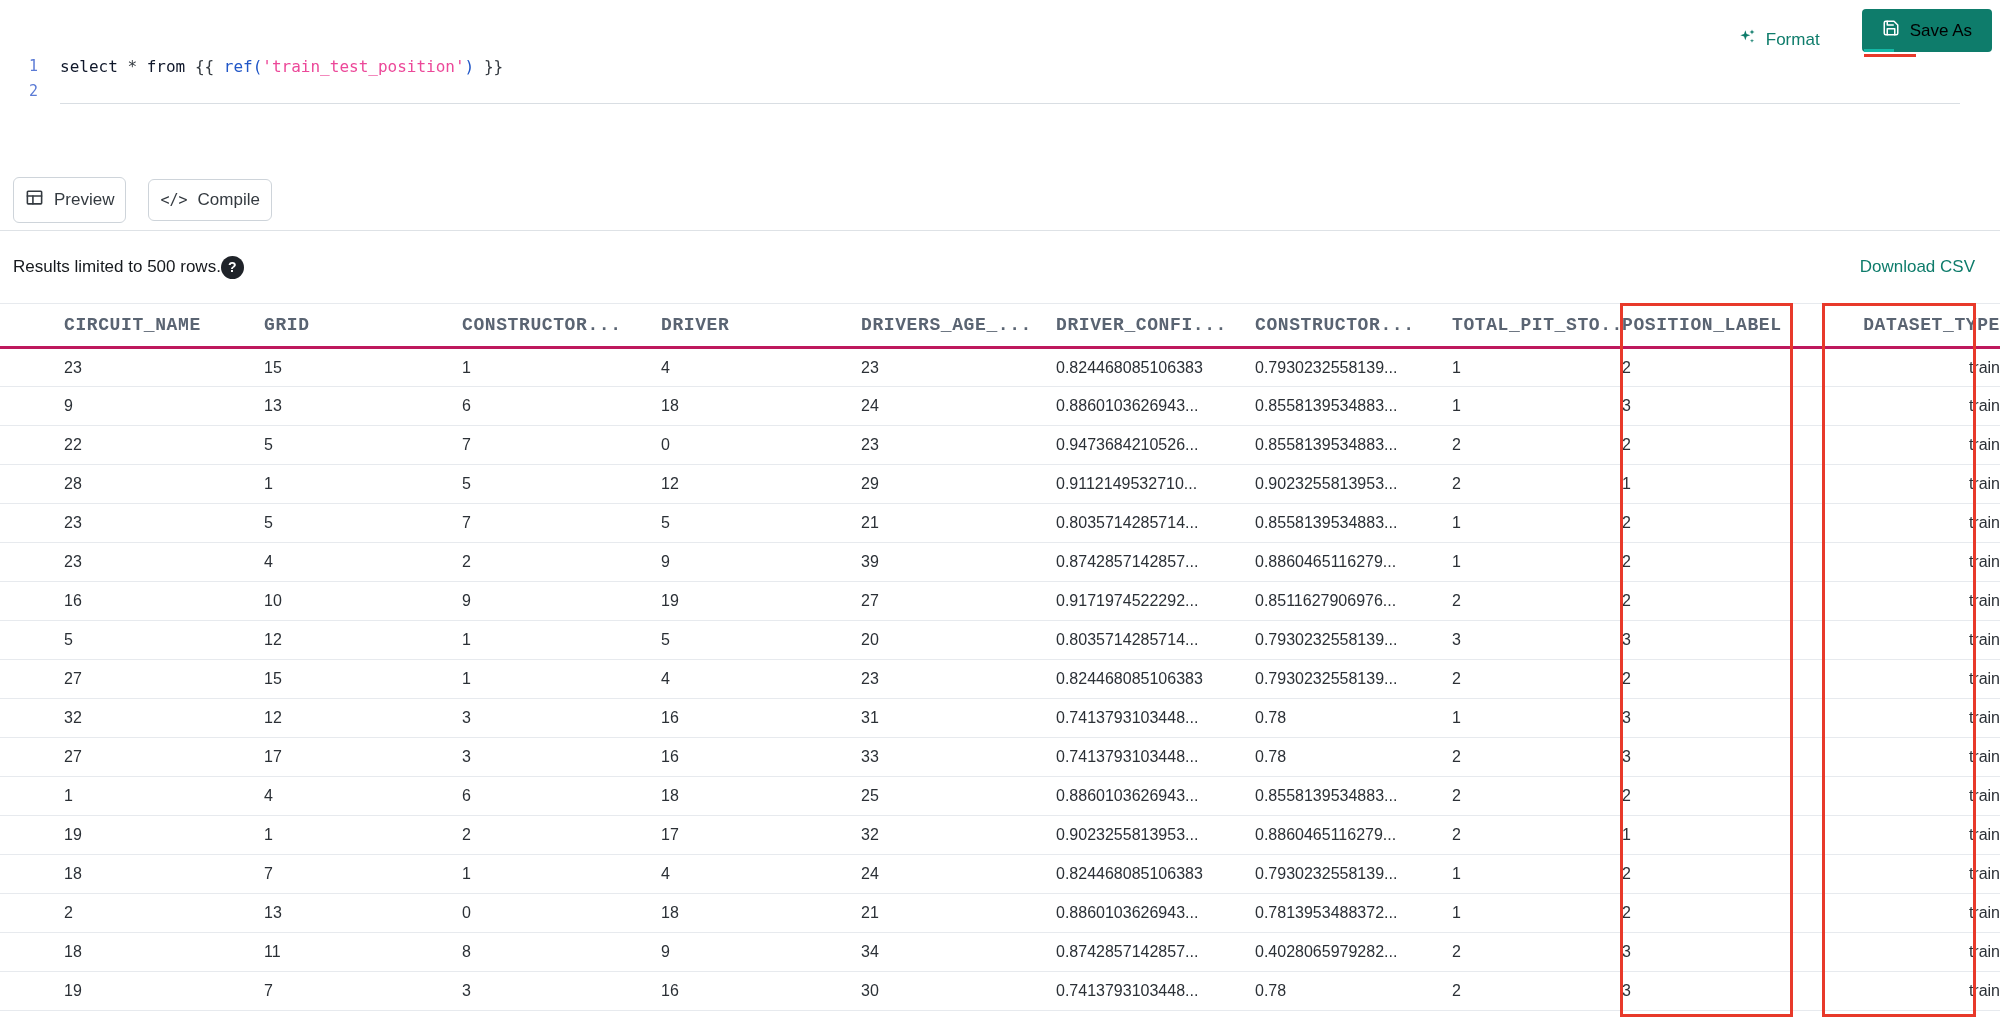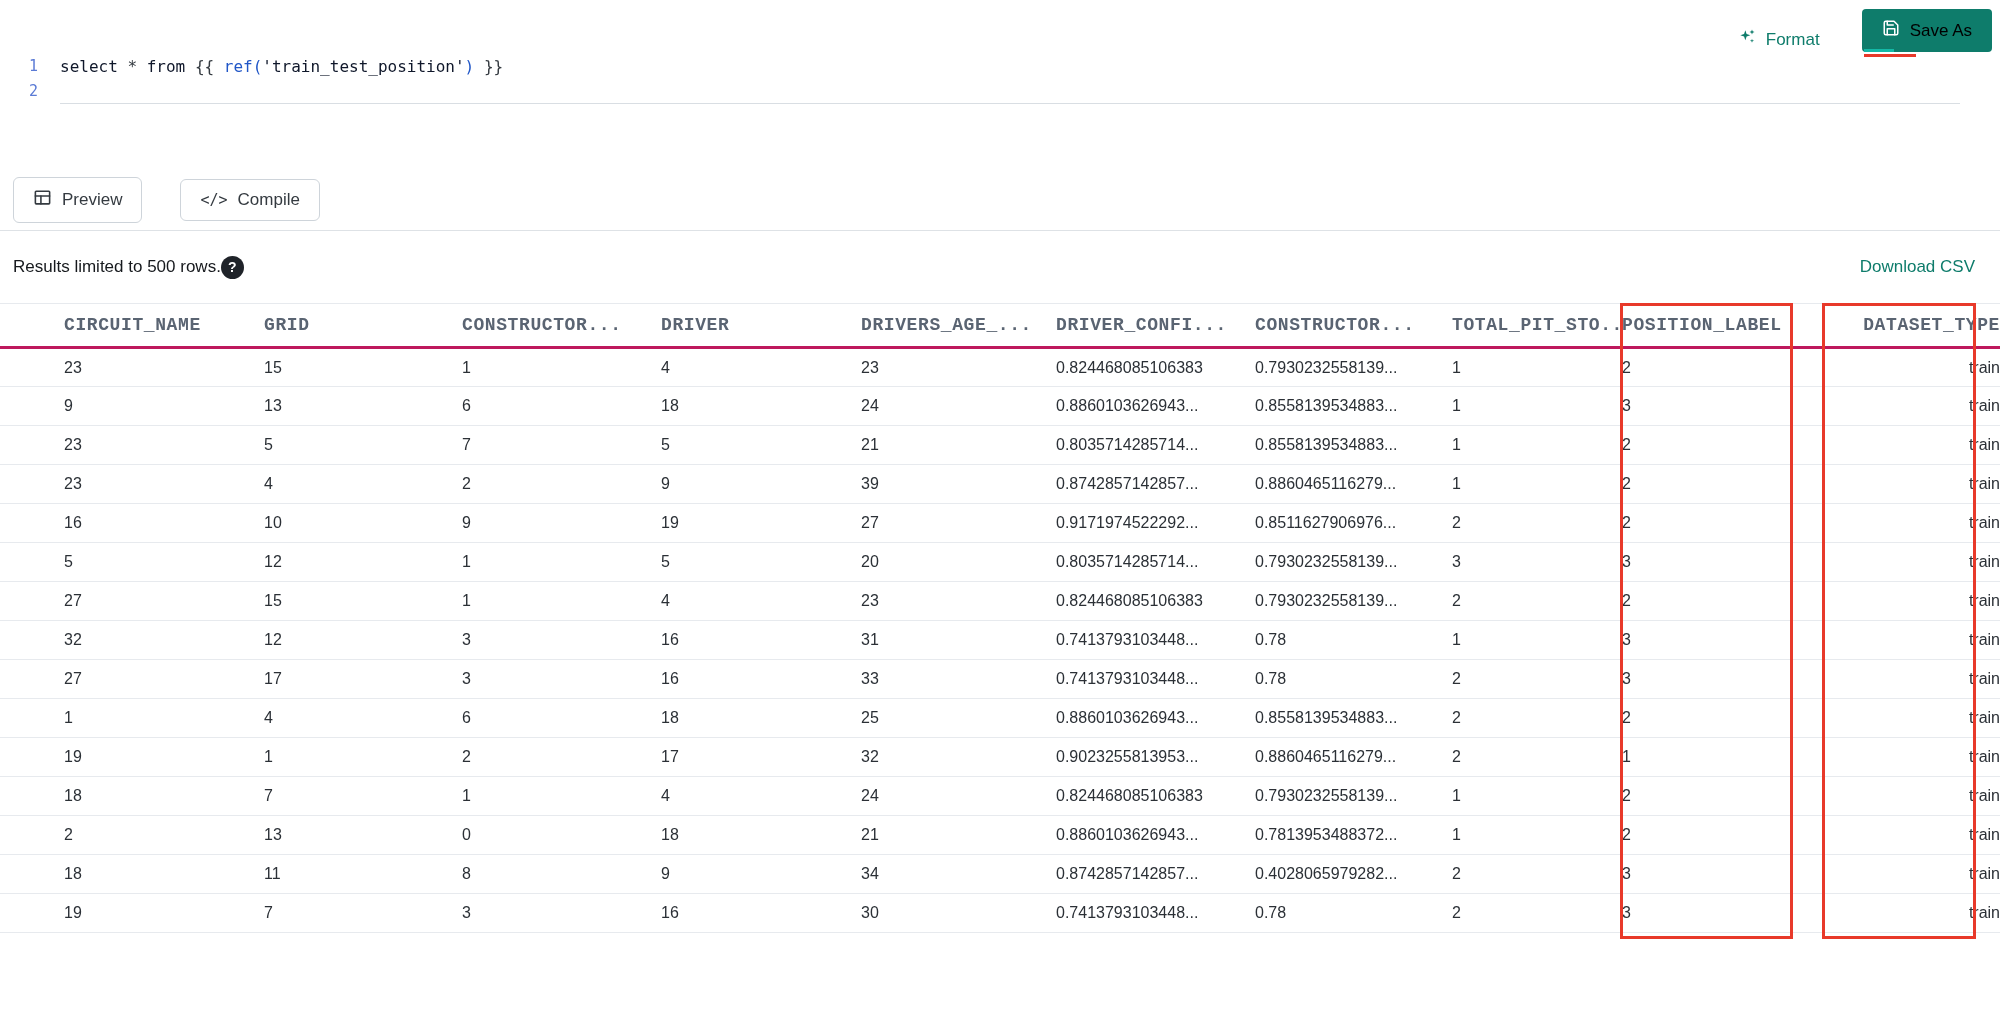--- a/index.html
+++ b/index.html
@@ -20,31 +20,31 @@
   
   .editor { padding-top:2px; height:118px; }
   .code-line { display:flex; line-height:25px; font-family:"DejaVu Sans Mono", monospace;
     font-size:16px; }
   .gutter { width:60px; flex:0 0 60px; text-align:right; padding-right:22px;
     color:#5b7bd5; font-size:15px; }
   .code-text { white-space:pre; }
   .code-line.underlined .code-text { flex:1; margin-right:40px; border-bottom:1px solid #d9dee3; }
   .tok-keyword  { color:#0f172a; }
   .tok-function { color:#2056c7; }
-  .tok-string   { color:#0f172a; }
+  .tok-string   { color:#ec4899; }
   .tok-operator { color:#343a40; }
   .tok-brace    { color:#343a40; }
   .tok-plain    { color:#343a40; }
 
   
   .toolbar { height:61px; display:flex; align-items:center; padding-left:13px;
     border-bottom:1px solid #dee2e6; }
   .tool-btn { display:flex; align-items:center; gap:10px; background:#ffffff;
-    border:1px solid #ced4da; border-radius:6px; padding:10px 19px; font-size:17px;
-    color:#343a40; cursor:pointer; margin-right:38px; }
+    border:1px solid #ced4da; border-radius:6px; padding:10px 11px; font-size:17px;
+    color:#343a40; cursor:pointer; margin-right:22px; }
   .compile-glyph { font-family:"DejaVu Sans Mono", monospace; font-size:15px; color:#343a40; }
   .tabs { display:flex; align-self:stretch; margin-left:60px; gap:46px; }
   .tab { display:flex; align-items:center; font-size:17px; color:#343a40; cursor:pointer;
     border-bottom:3px solid transparent; margin-bottom:-1px; padding:0 4px; }
   .tab.active { color:#16191d; border-bottom-color:#343a40; }
 
   
   .results-bar { height:72px; display:flex; align-items:center; justify-content:space-between;
     padding:0 25px 0 13px; }
   .limit-wrap { display:flex; align-items:center; gap:0; font-size:17px; color:#16191d; }
@@ -182,20 +182,44 @@
           <td>6</td>
           <td>18</td>
           <td>24</td>
           <td>0.8860103626943...</td>
           <td>0.8558139534883...</td>
           <td>1</td>
           <td>3</td>
           <td>train</td>
         </tr>
         <tr>
+          <td>22</td>
+          <td>5</td>
+          <td>7</td>
+          <td>0</td>
+          <td>23</td>
+          <td>0.9473684210526...</td>
+          <td>0.8558139534883...</td>
+          <td>2</td>
+          <td>2</td>
+          <td>train</td>
+        </tr>
+        <tr>
+          <td>28</td>
+          <td>1</td>
+          <td>5</td>
+          <td>12</td>
+          <td>29</td>
+          <td>0.9112149532710...</td>
+          <td>0.9023255813953...</td>
+          <td>2</td>
+          <td>1</td>
+          <td>train</td>
+        </tr>
+        <tr>
           <td>23</td>
           <td>5</td>
           <td>7</td>
           <td>5</td>
           <td>21</td>
           <td>0.8035714285714...</td>
           <td>0.8558139534883...</td>
           <td>1</td>
           <td>2</td>
           <td>train</td>

